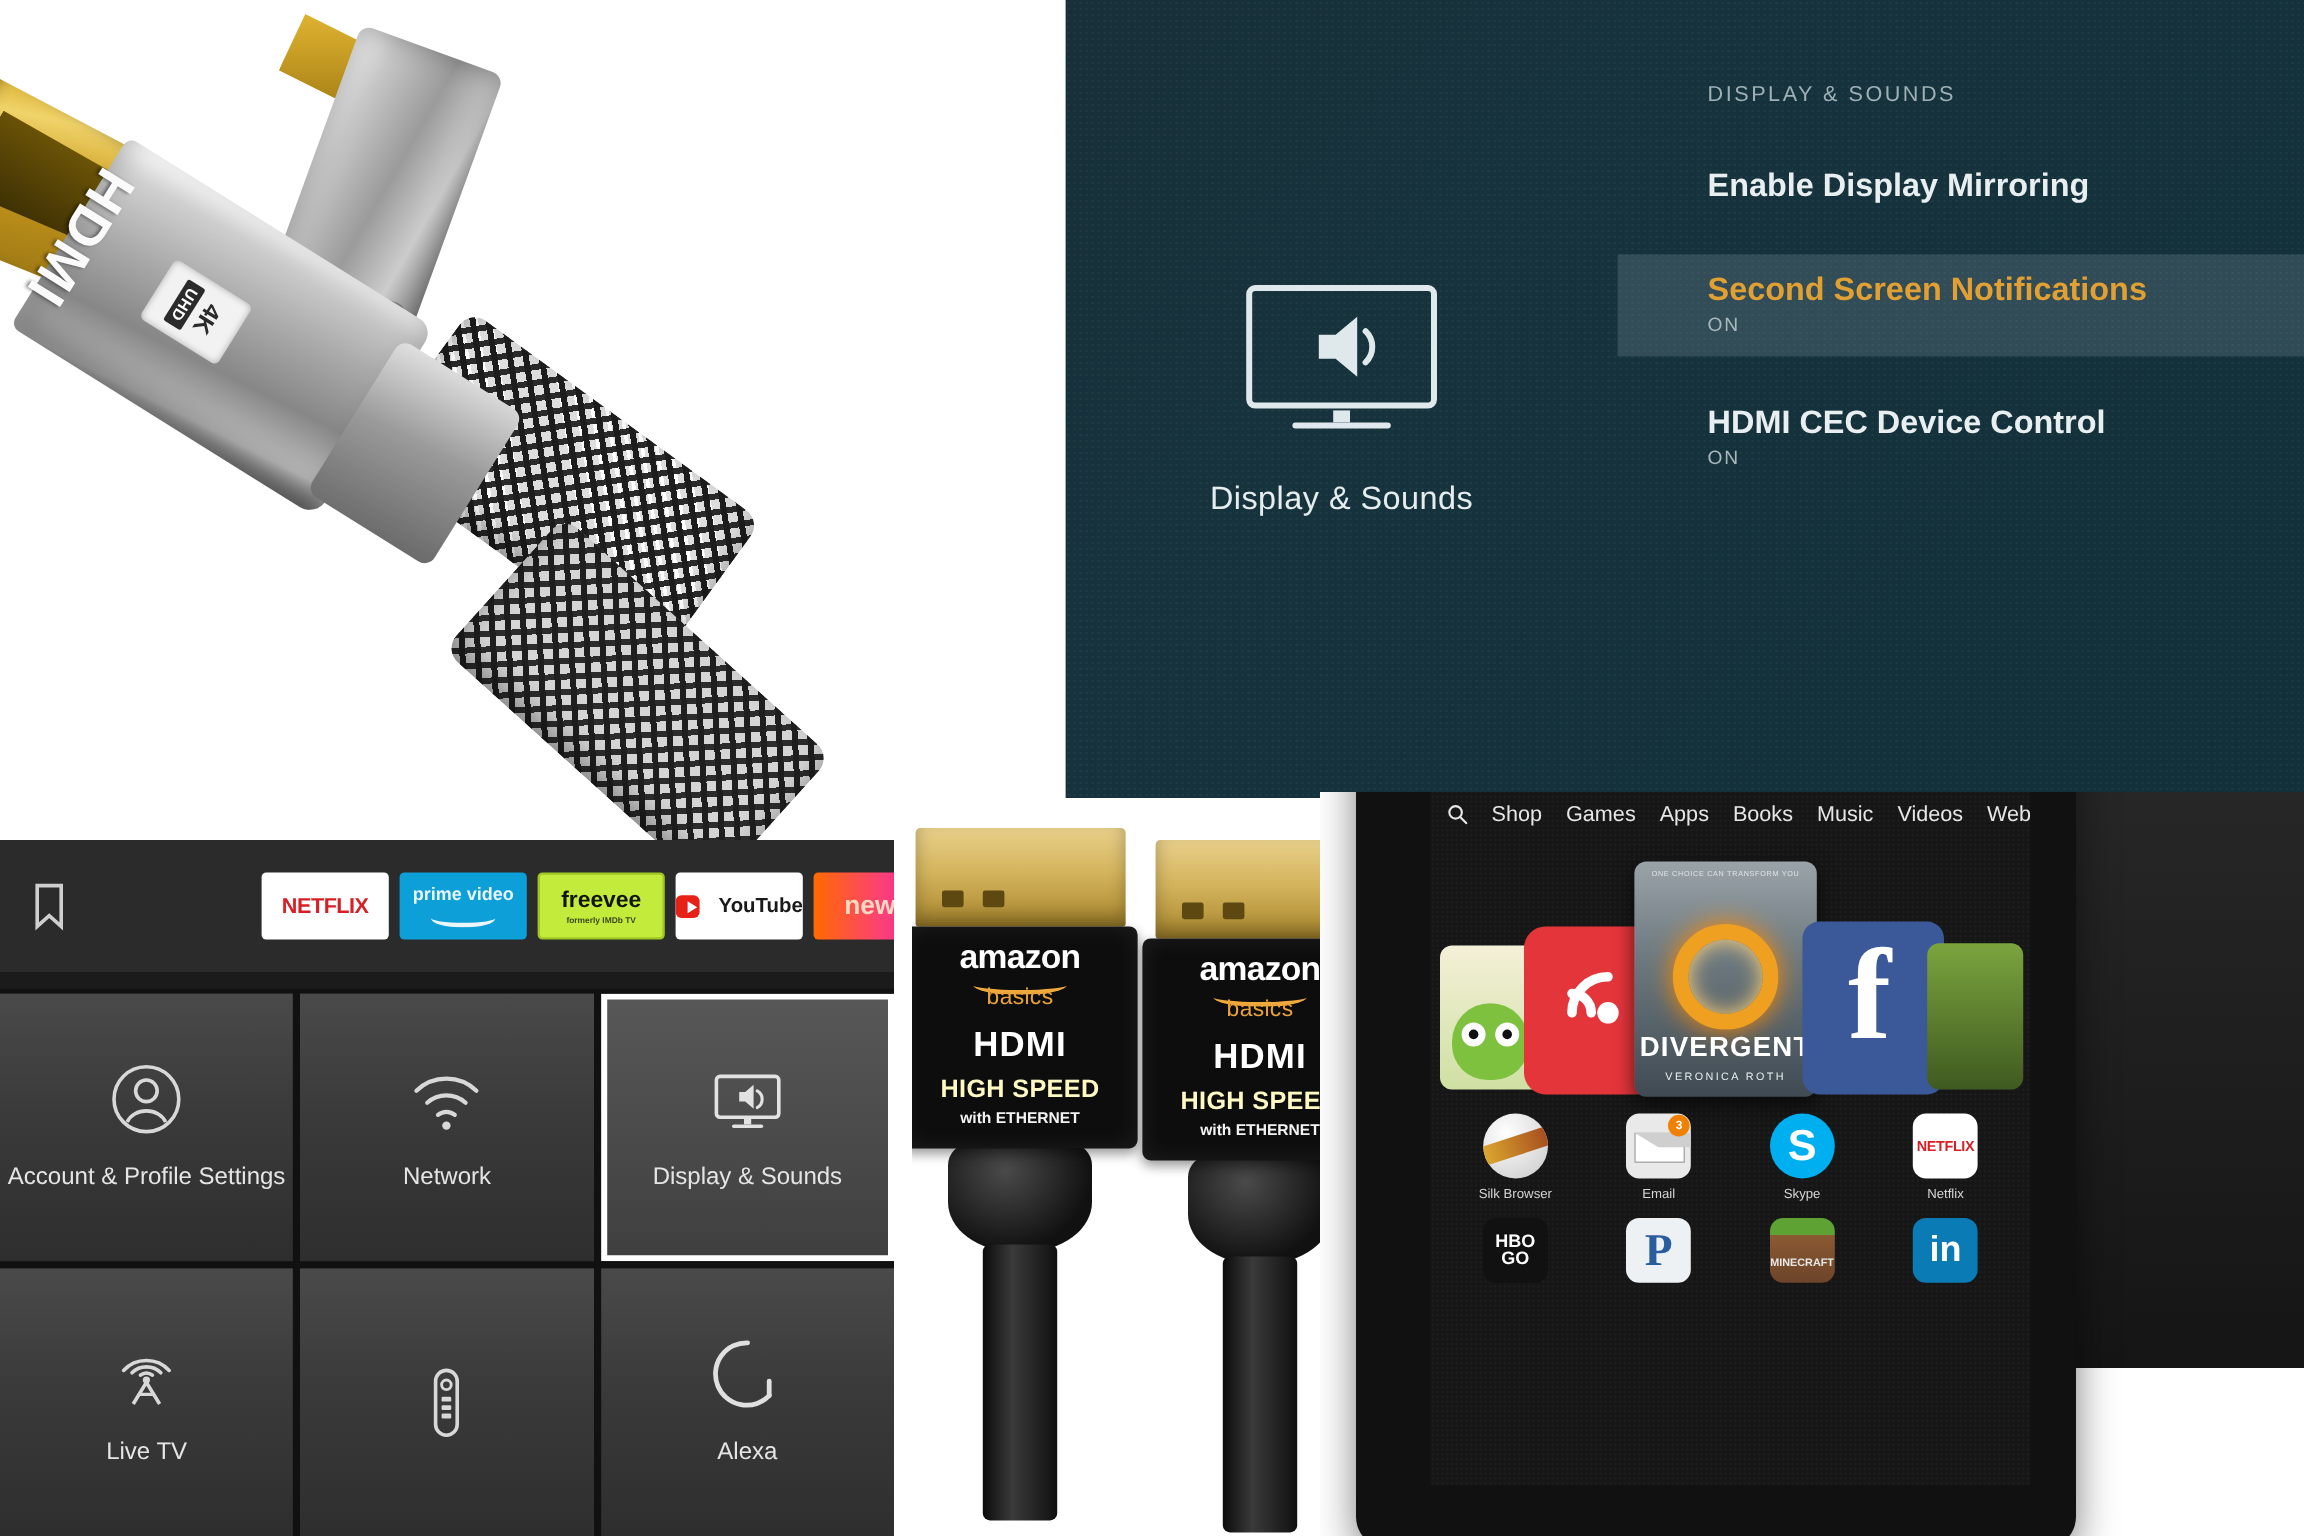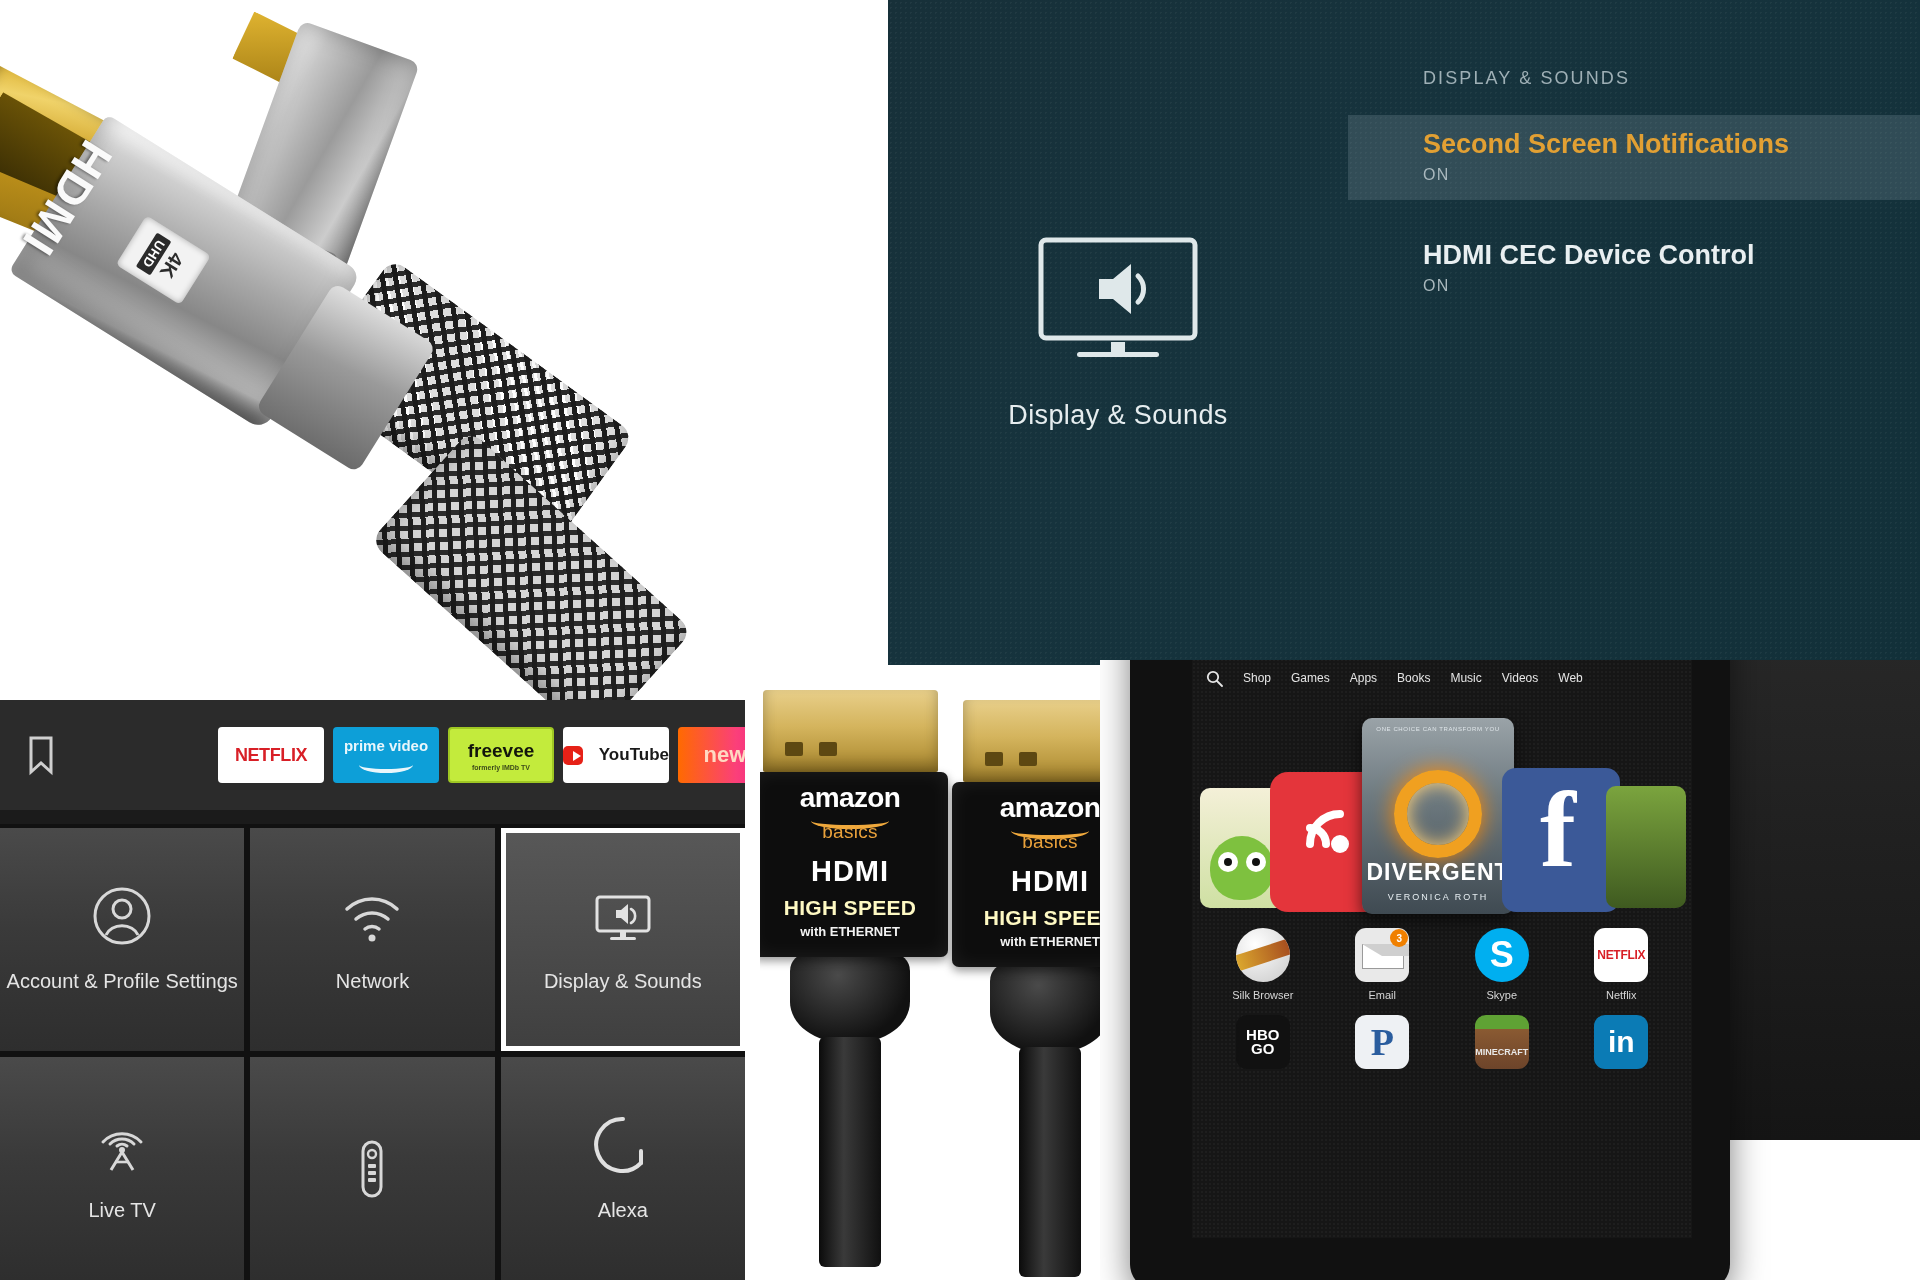--- a/index.html
+++ b/index.html
@@ -253,21 +253,21 @@
     height:26px; background:#0b0b0b; display:flex; align-items:center;
     padding:0 10px; font-size:11px; color:#cfcfcf; gap:8px;
   }
   .tab-status .spacer { flex:1; }
   .wifi-ico { width:14px; height:11px; position:relative; }
   .batt-ico { width:22px; height:11px; border:1px solid #cfcfcf; border-radius:2px; position:relative; }
   .batt-ico:after{ content:""; position:absolute; left:2px; top:2px; right:2px; bottom:2px; background:#cfcfcf; }
   .batt-ico:before{ content:""; position:absolute; right:-4px; top:3px; width:2px; height:5px; background:#cfcfcf; }
   .tab-nav {
     height:40px; display:flex; align-items:center; gap:20px; padding:0 14px;
-    font-size:12px; color:#e6e6e6;
+    font-size:18px; color:#e6e6e6;
   }
   .tab-nav .search-ico { width:17px; height:17px; position:relative; }
   .tab-carousel { position:relative; height:210px; margin-top:6px; }
   .car-item { position:absolute; bottom:0; border-radius:10px; overflow:hidden; }
   #car-cuttherope { left:8px; bottom:6px; width:86px; height:120px;
       background: linear-gradient(180deg,#f4f0d8,#cfe0a3); }
   .ctr-face { position:absolute; left:10px; bottom:8px; width:64px; height:64px;
       background:#7ec13f; border-radius:50% 50% 46% 46%; }
   .ctr-eye { position:absolute; top:16px; width:20px; height:20px; background:#fff; border-radius:50%; }
   .ctr-eye:after{ content:""; position:absolute; left:6px; top:6px; width:8px; height:8px; background:#111; border-radius:50%; }
@@ -369,20 +369,23 @@
           <path d="M66 45 h14 l18 -15 v50 l-18 -15 h-14 z" fill="#dfe8ea"></path>
           <path d="M105 42 a18 18 0 0 1 0 26" fill="none" stroke="#dfe8ea" stroke-width="5" stroke-linecap="round"></path>
         </svg>
       </div>
       <div class="ds-left-label">Display &amp; Sounds</div>
     </div>
 
     <div class="ds-right">
       <div class="ds-section-title">DISPLAY &amp; SOUNDS</div>
 
+      <div class="ds-item" id="ds-item-mirroring">
+        <div class="ds-item-title">Enable Display Mirroring</div>
+      </div>
 
       <div class="ds-item selected" id="ds-item-second-screen">
         <div class="ds-item-title">Second Screen Notifications</div>
         <div class="ds-item-value">ON</div>
       </div>
 
       <div class="ds-item" id="ds-item-cec">
         <div class="ds-item-title">HDMI CEC Device Control</div>
         <div class="ds-item-value">ON</div>
       </div>

